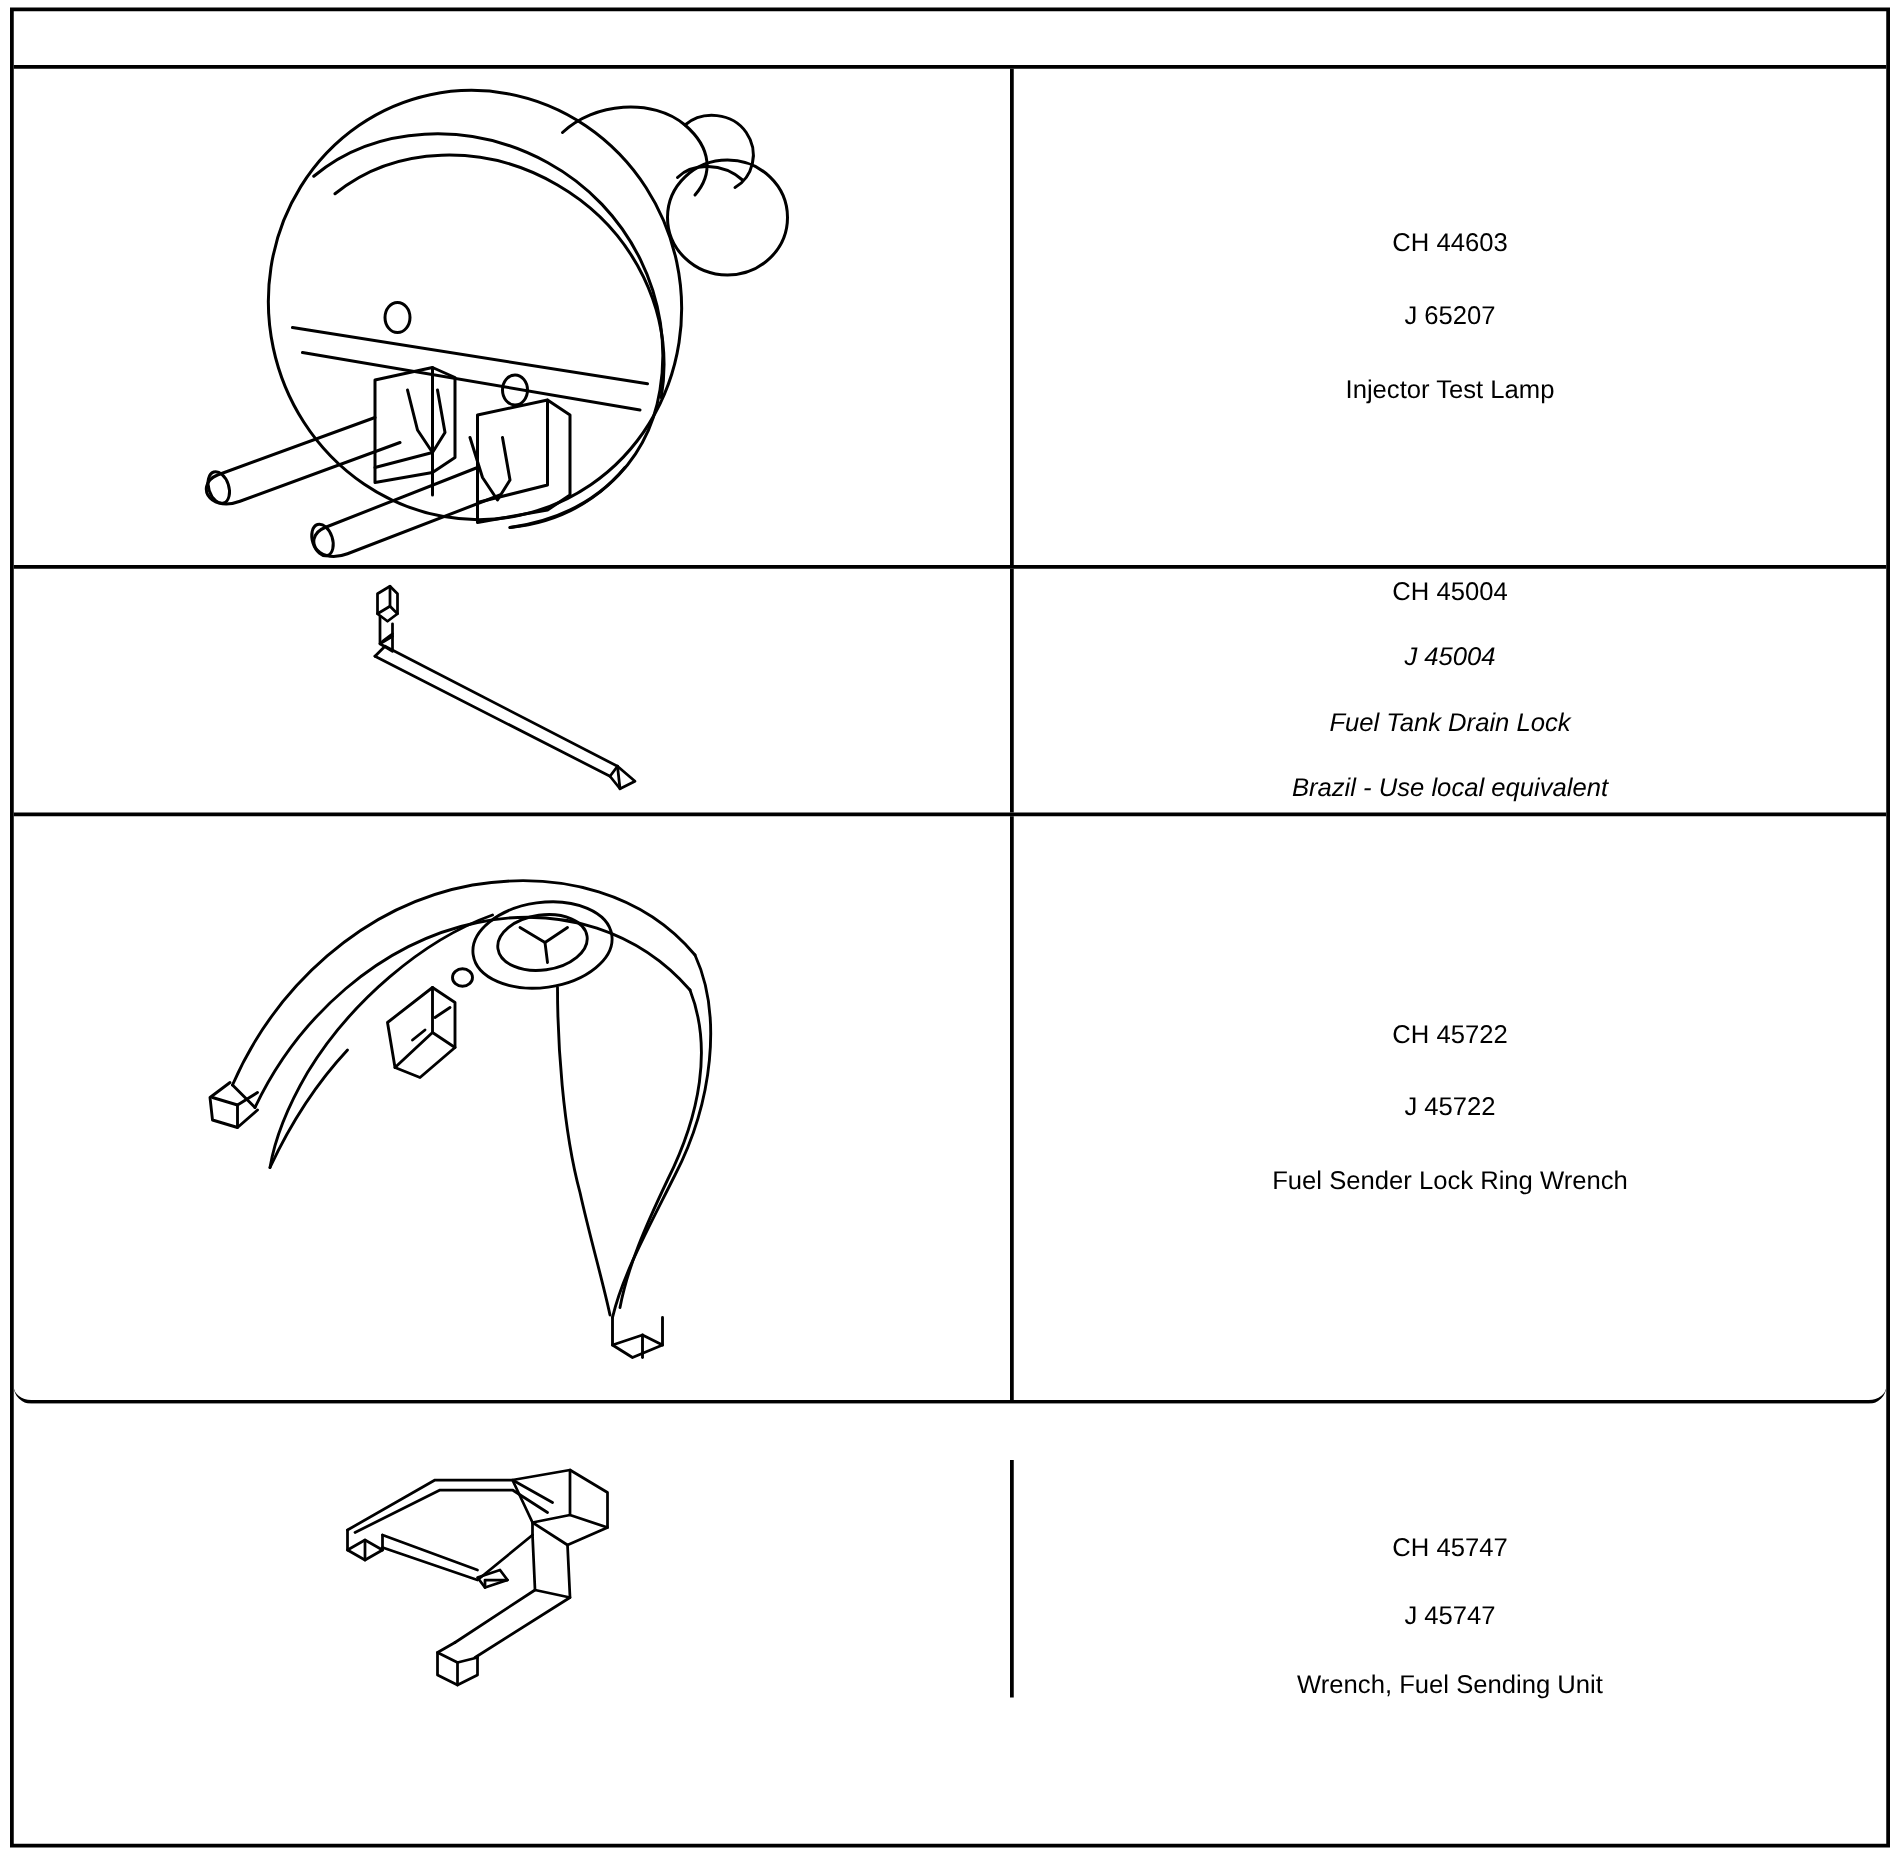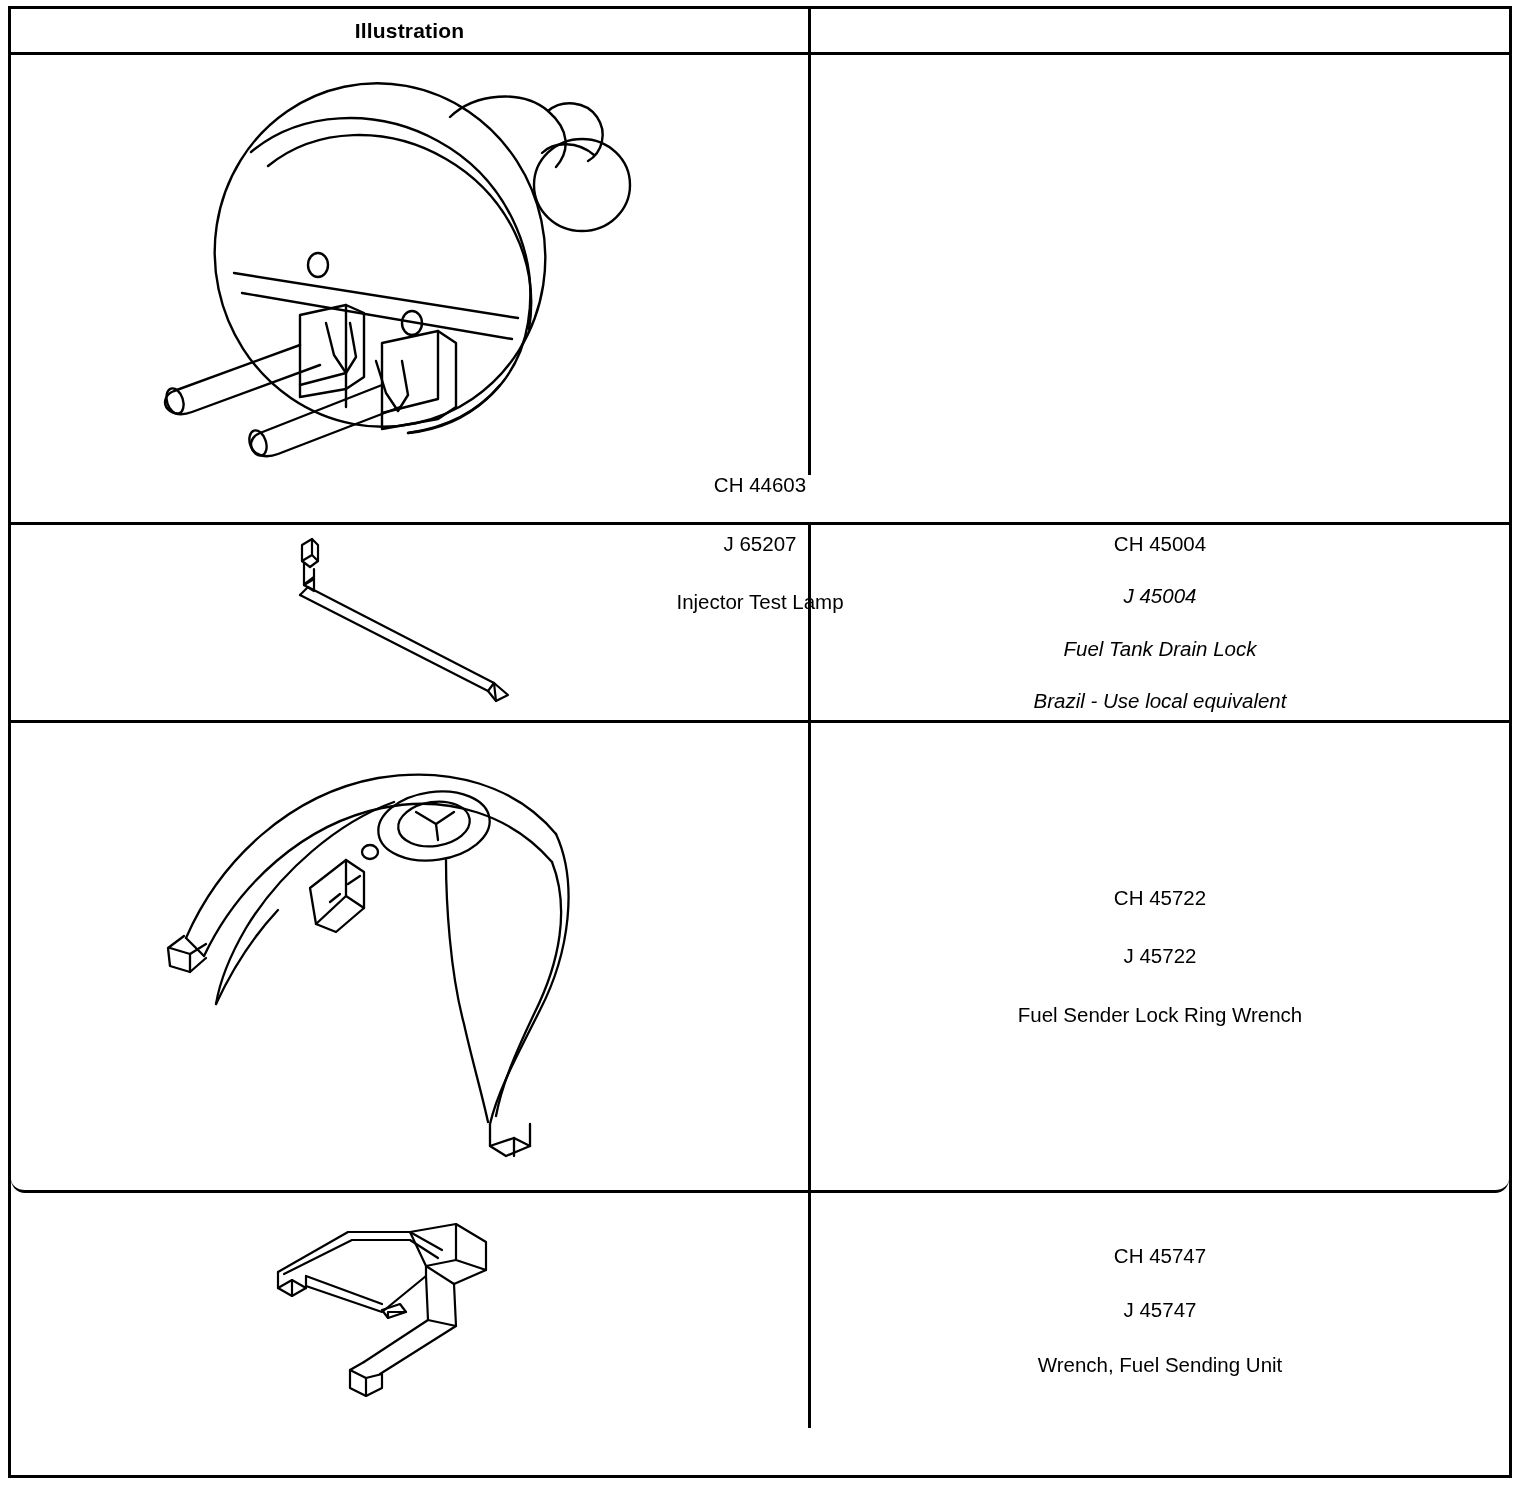--- a/index.html
+++ b/index.html
@@ -26,20 +26,21 @@
     flex-direction: column;
   }
   .row {
     display: flex;
     width: 100%;
     box-sizing: border-box;
     border-bottom: 3px solid #000;
   }
   .row:last-child {
     border-bottom: none;
+    align-items: flex-end;
   }
   .cell-illus {
     width: 800px;
     box-sizing: border-box;
     border-right: 3px solid #000;
     display: flex;
     align-items: center;
     justify-content: center;
     position: relative;
   }
@@ -54,21 +55,21 @@
   }
   .header-row {
     height: 46px;
   }
   .header-row .cell-illus,
   .header-row .cell-desc {
     font-weight: bold;
     font-size: 21px;
     letter-spacing: 0.2px;
   }
-  .row-1 { height: 470px; flex-direction: column; }
+  .row-1 { height: 400px; }
   .row-2 { height: 198px; }
   .row-3 { height: 470px; border-radius: 14px; }
   .row-4 { height: 235px; }
 
   .desc-line {
     font-size: 20.5px;
     line-height: 1.0;
     margin: 0;
     padding: 0;
   }
@@ -81,21 +82,20 @@
   .illus-svg {
     display: block;
   }
 </style>
 </head>
 <body>
 
 <div class="tool-table">
 
   <div class="row header-row">
-    <div class="cell-illus">Illustration</div>
   </div>
 
   <div class="row row-1">
     <div class="cell-illus">
       <svg class="illus-svg" width="520" height="420" viewBox="0 0 520 420" fill="none" stroke="#000" stroke-width="2.4" stroke-linejoin="round" stroke-linecap="round">
 
         <path d="M300 62 C325 38 372 34 398 56 C420 75 420 96 406 112"></path>
         <path d="M398 56 C412 44 436 46 447 62 C458 78 452 98 438 106"></path>
         <ellipse cx="432" cy="130" rx="48" ry="46"></ellipse>
         <path d="M392 98 C404 86 428 86 444 100"></path>

